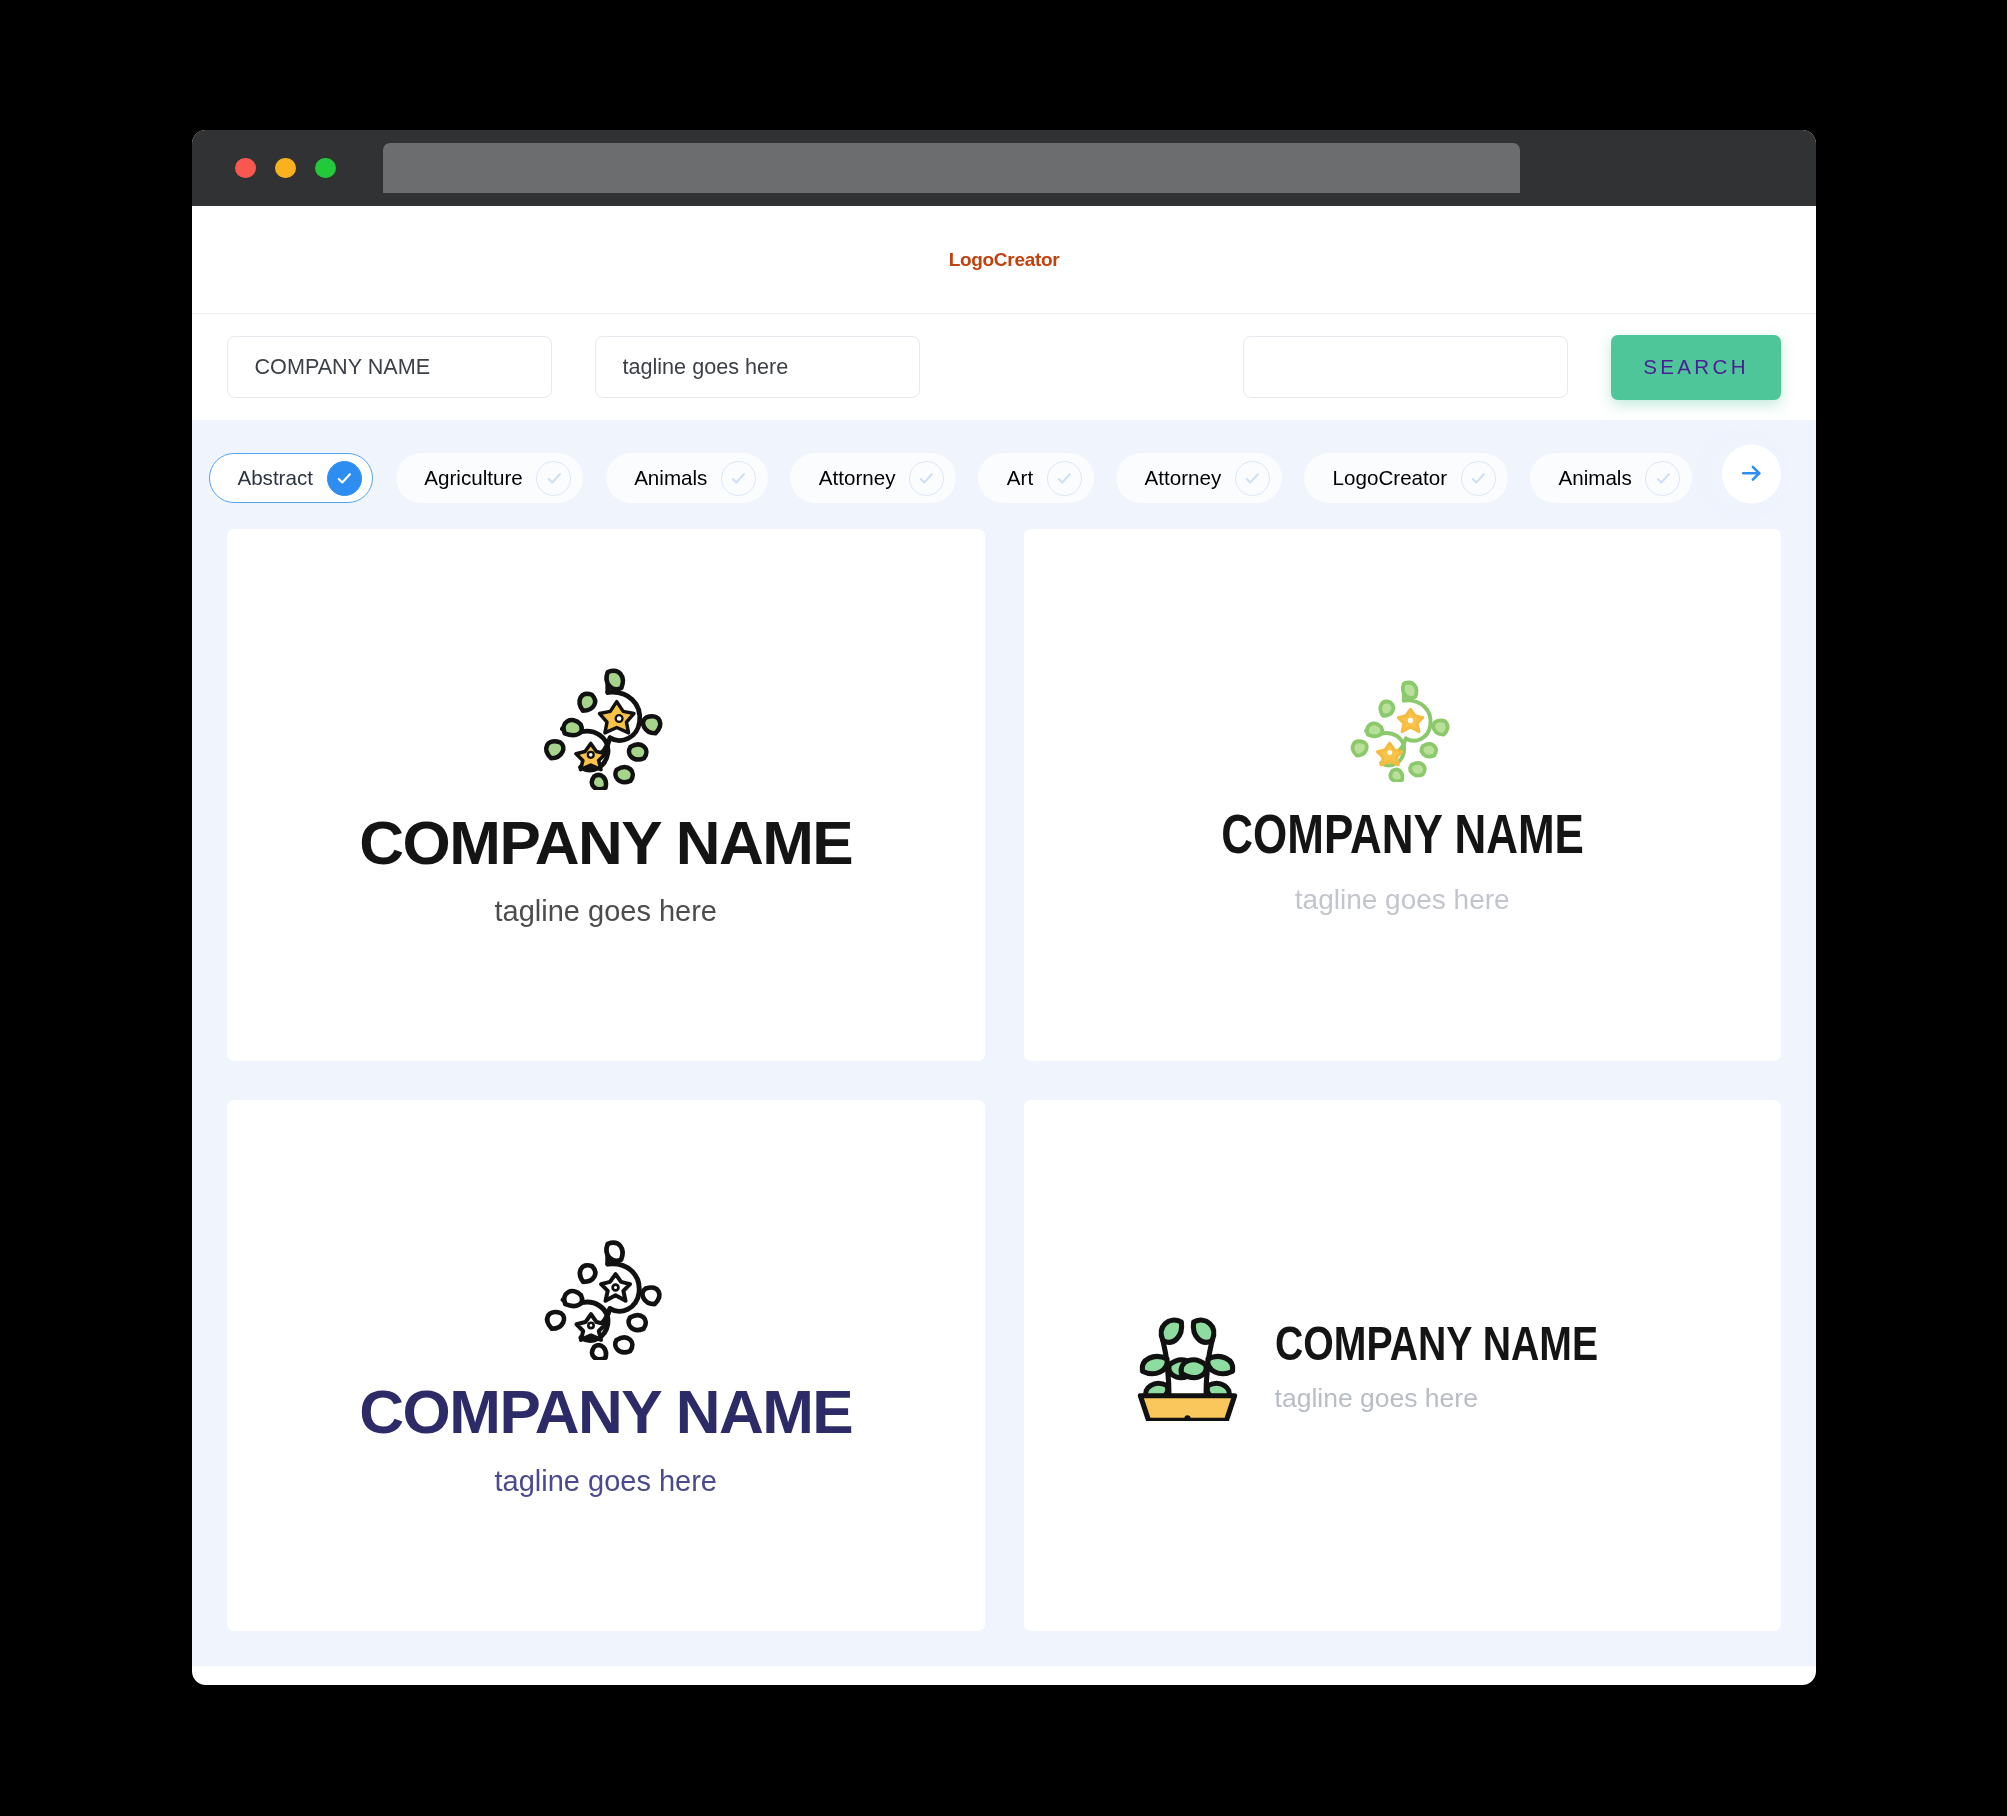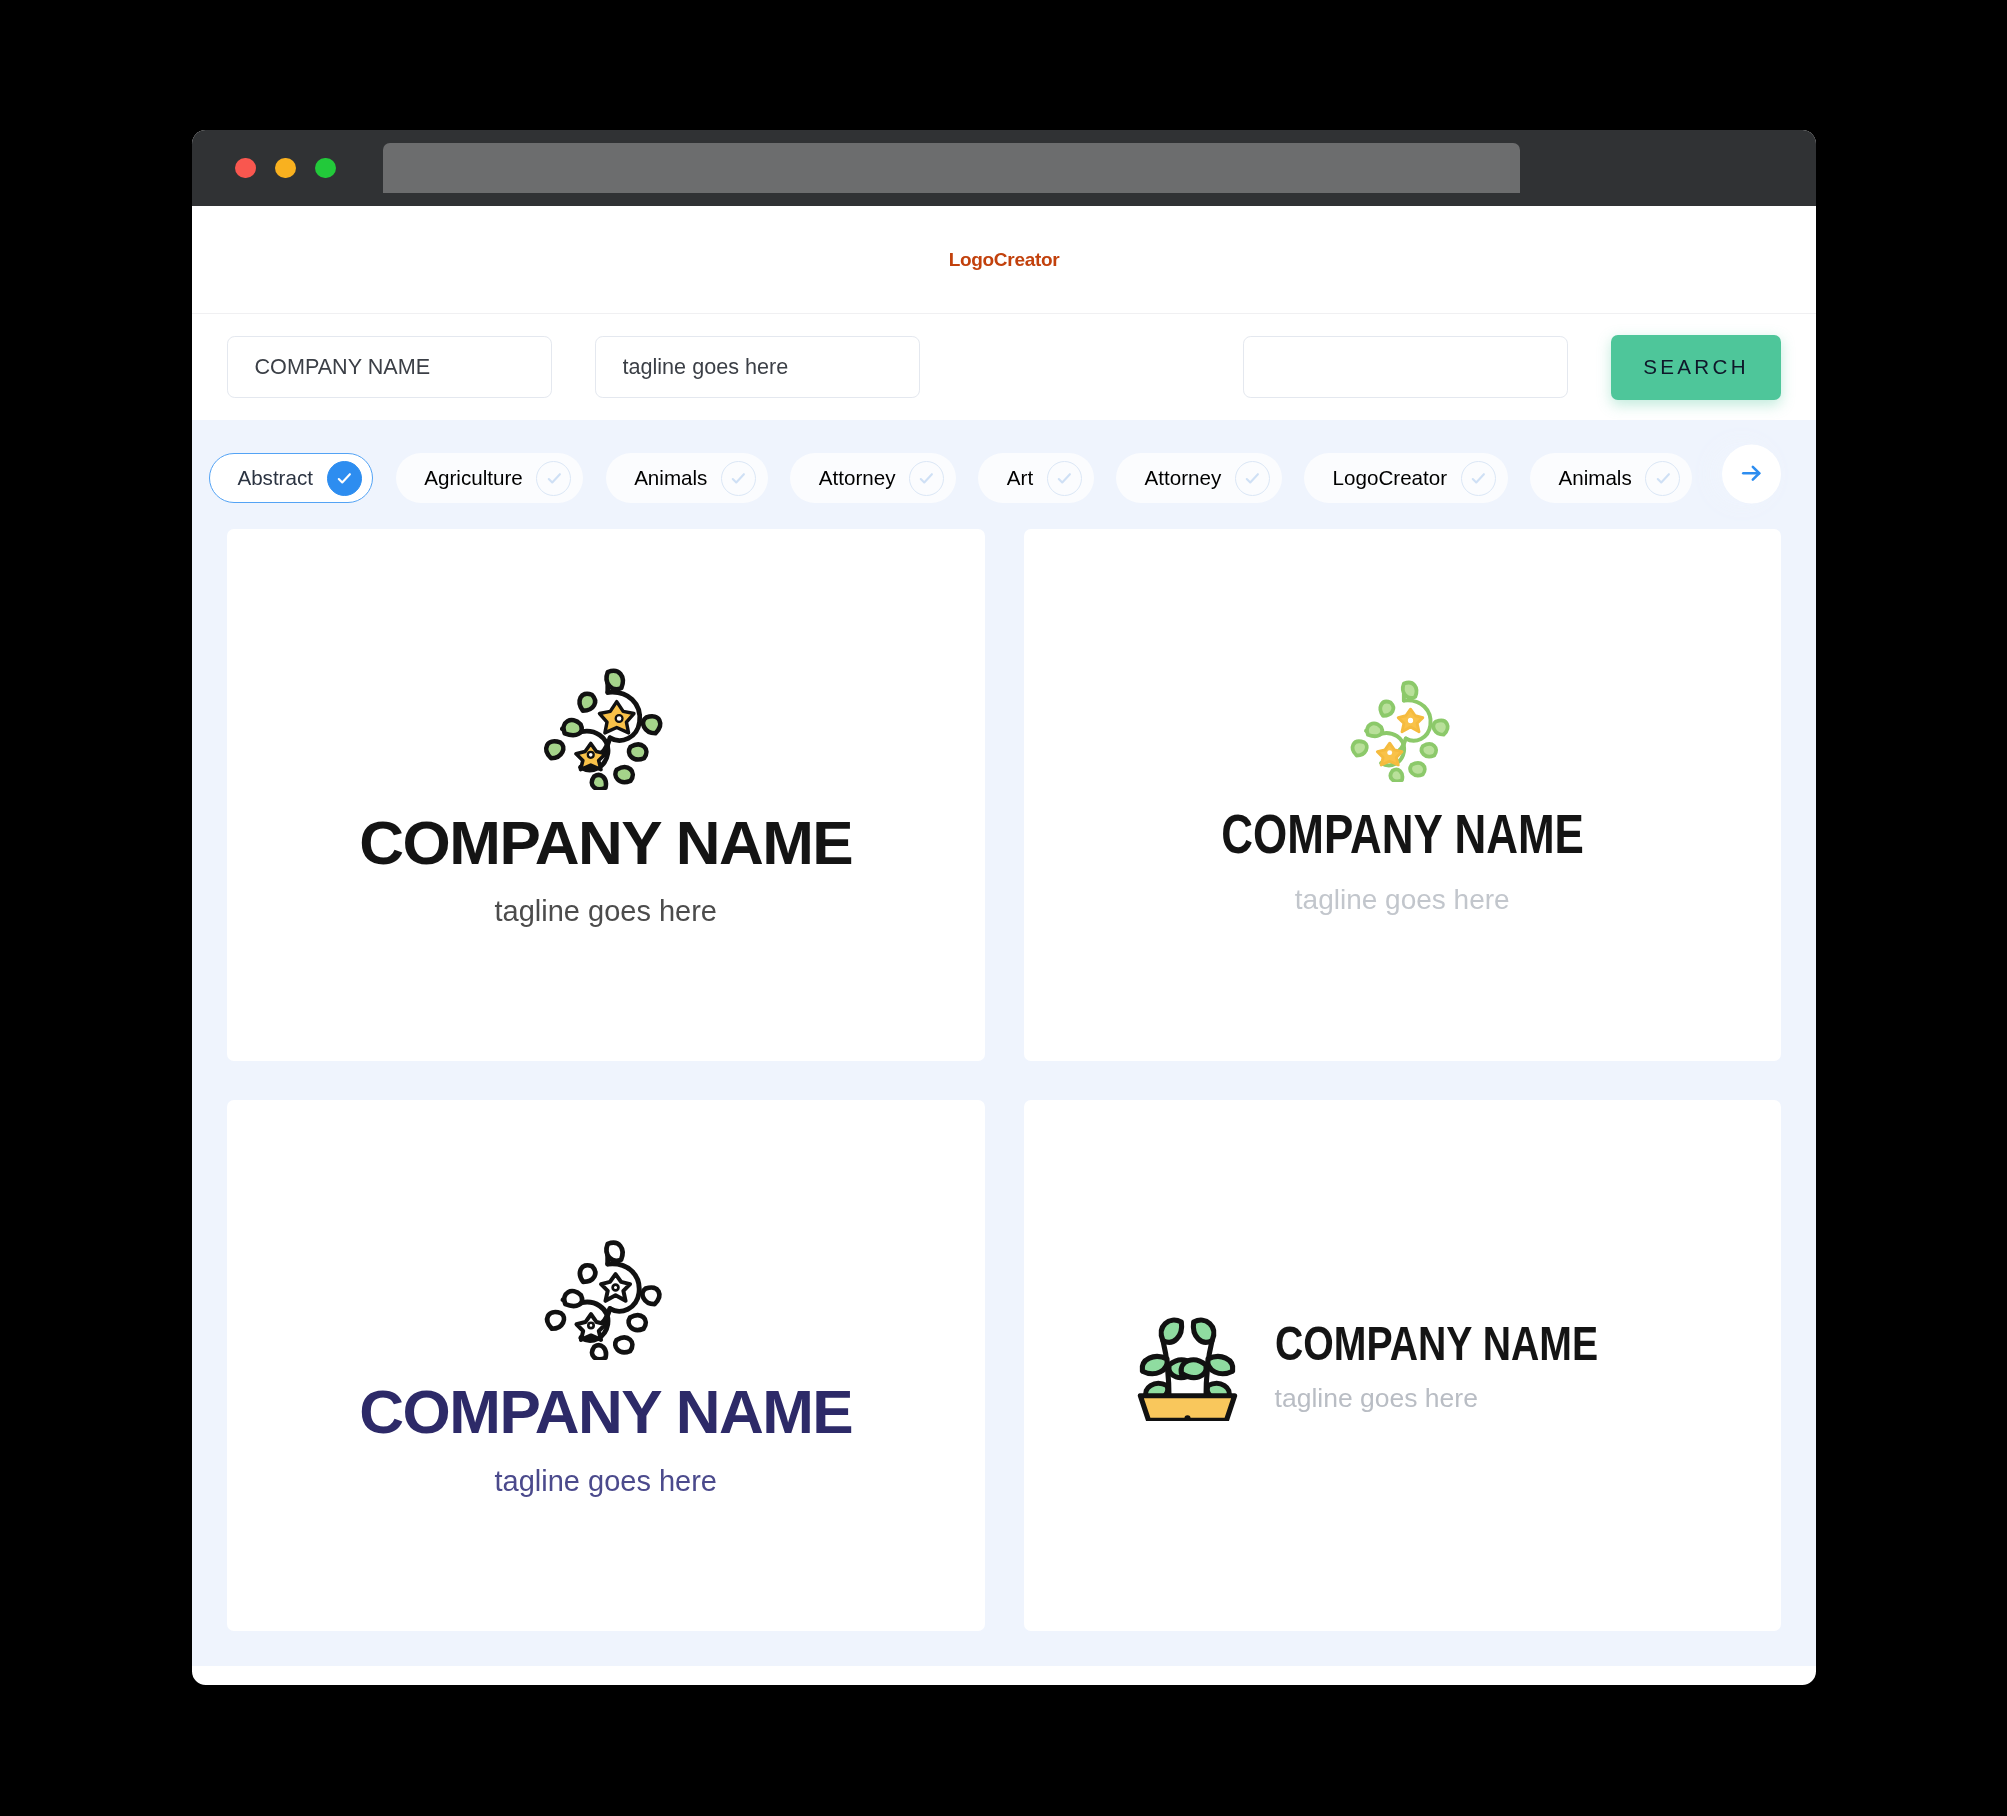--- a/index.html
+++ b/index.html
@@ -96,21 +96,21 @@
   .field.tagline { width: 325px; margin-left: 43px; }
   .field.keyword { width: 325px; margin-left: 323px; }
 
   .search-btn {
     margin-left: 43px;
     width: 174px;
     height: 65px;
     border: none;
     border-radius: 6.9px;
     background: #4ec69a;
-    color: #0f172a;
+    color: #4c1d95;
     font-size: 20.6px;
     letter-spacing: 3.3px;
     font-family: "Liberation Sans", sans-serif;
     cursor: pointer;
     box-shadow: 0 4.9px 13.7px rgba(78,198,154,0.35);
   }
 
   
   .chips-wrap {
     background: #eff4fd;

